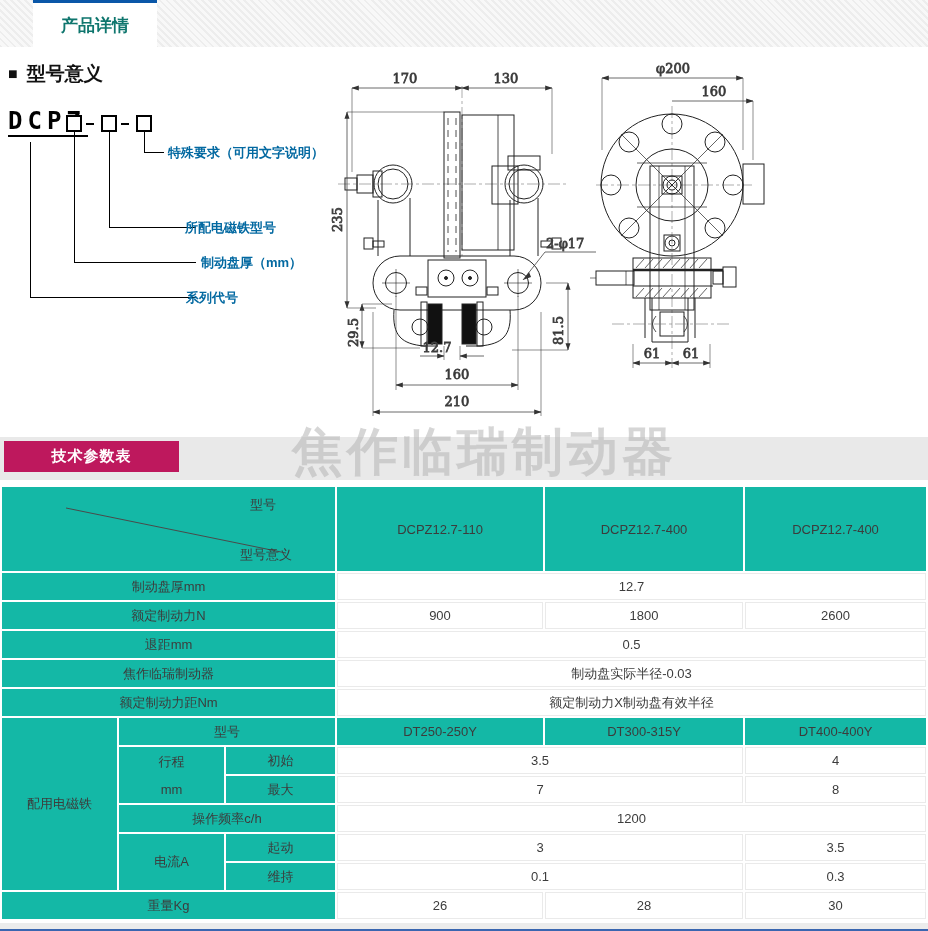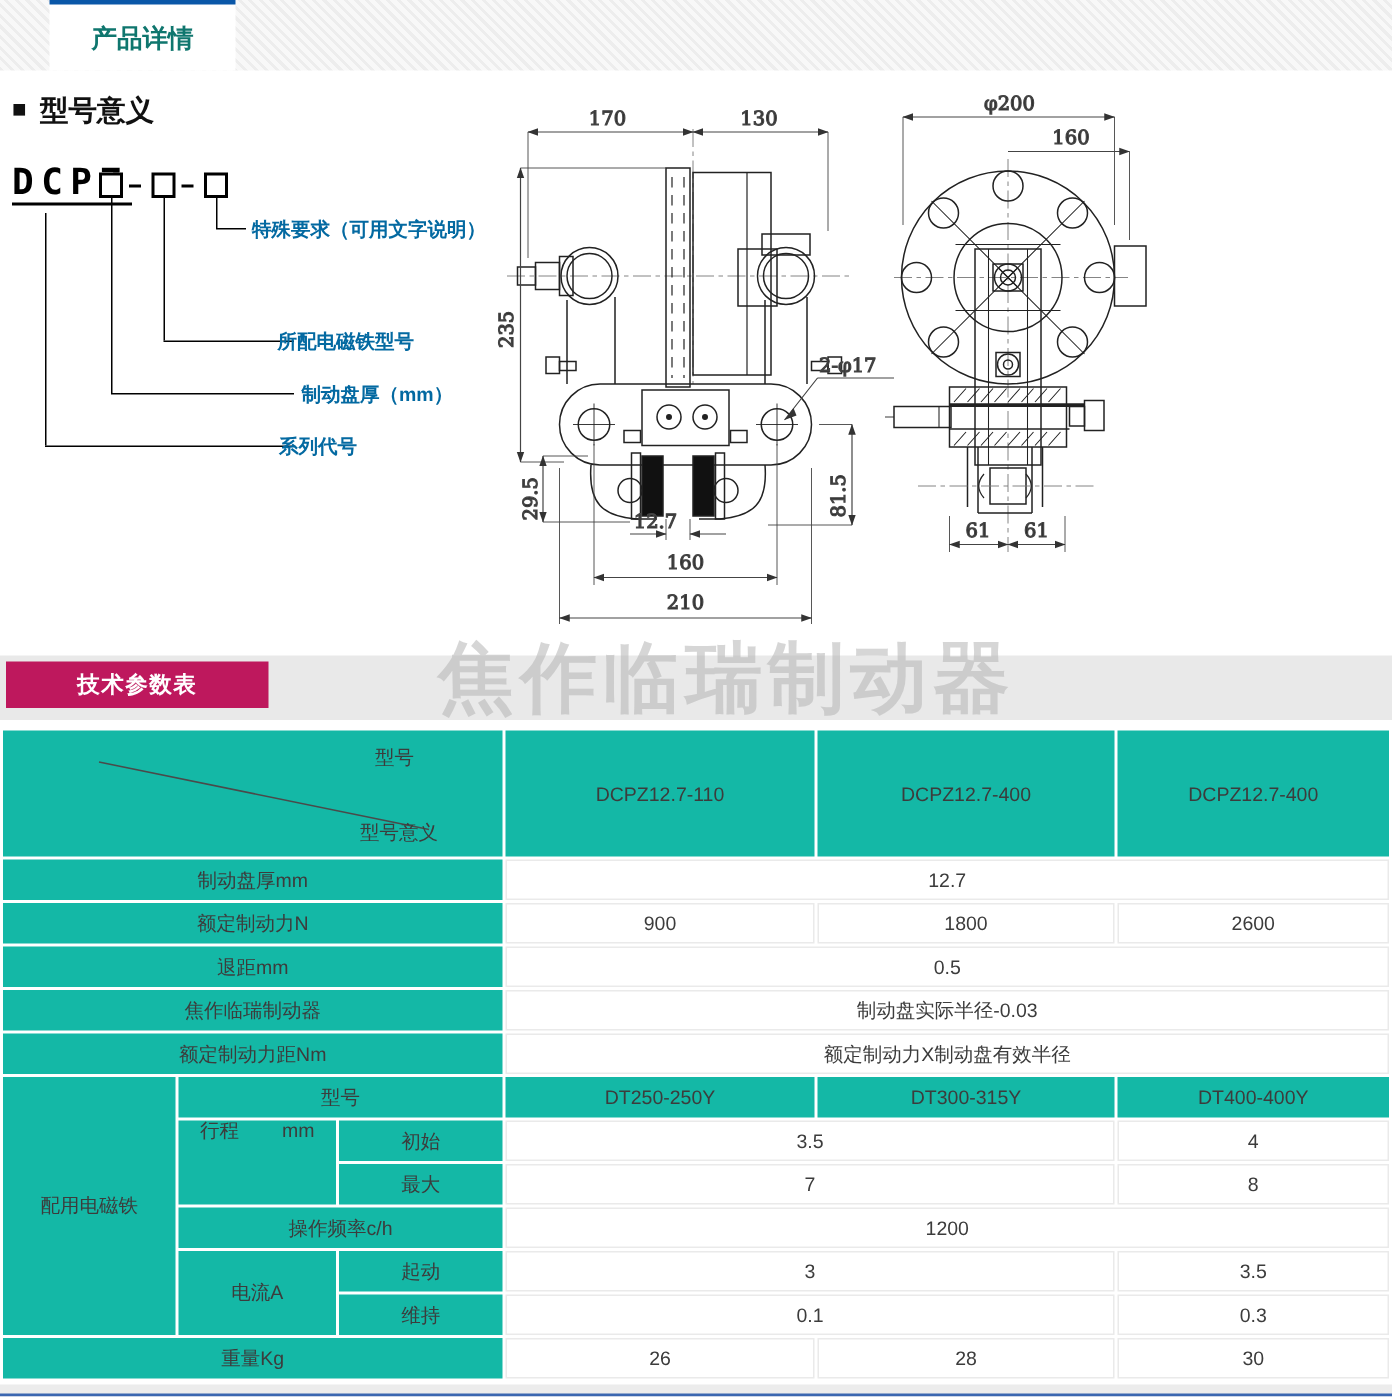--- a/index.html
+++ b/index.html
@@ -46,21 +46,21 @@
   table { width:928px; border-collapse:separate; border-spacing:2px; table-layout:fixed; }
   td { background:#14b8a6; text-align:center; vertical-align:middle; font-size:13px;
        color:#3c3c3c; height:27px; padding:0; overflow:hidden; }
   td.v { background:#fff; border:1px solid #eaeaea; height:25px; }
   tr.h1 td { height:84px; }
   td.corner { position:relative; }
   .corner-top { position:absolute; left:248px; top:9px; font-size:13px; color:#3c3c3c; }
   .corner-bot { position:absolute; left:238px; bottom:7px; font-size:13px; color:#3c3c3c; }
   .corner svg { position:absolute; left:0; top:0; }
   td.stroke-cell { line-height:1; }
-  .stroke-inner { display:flex; flex-direction:row; justify-content:space-around; height:56px; }
+  .stroke-inner { display:flex; flex-direction:column; justify-content:space-around; height:56px; }
 
   .footer-strip { position:absolute; left:0; bottom:0; width:928px; height:8px;
                   background:#ececec; border-bottom:2px solid #3a66b0; }
 </style>
 </head>
 <body>
 
 <div class="topbar"></div>
 <div class="tab">
   <span>产品详情</span>

